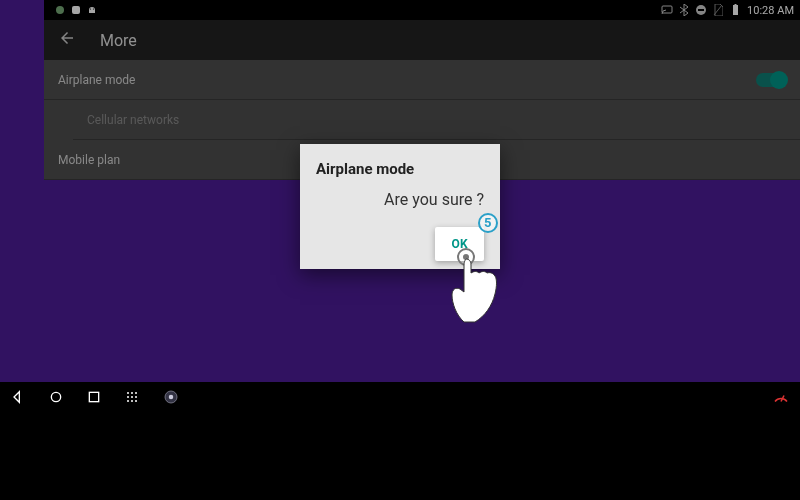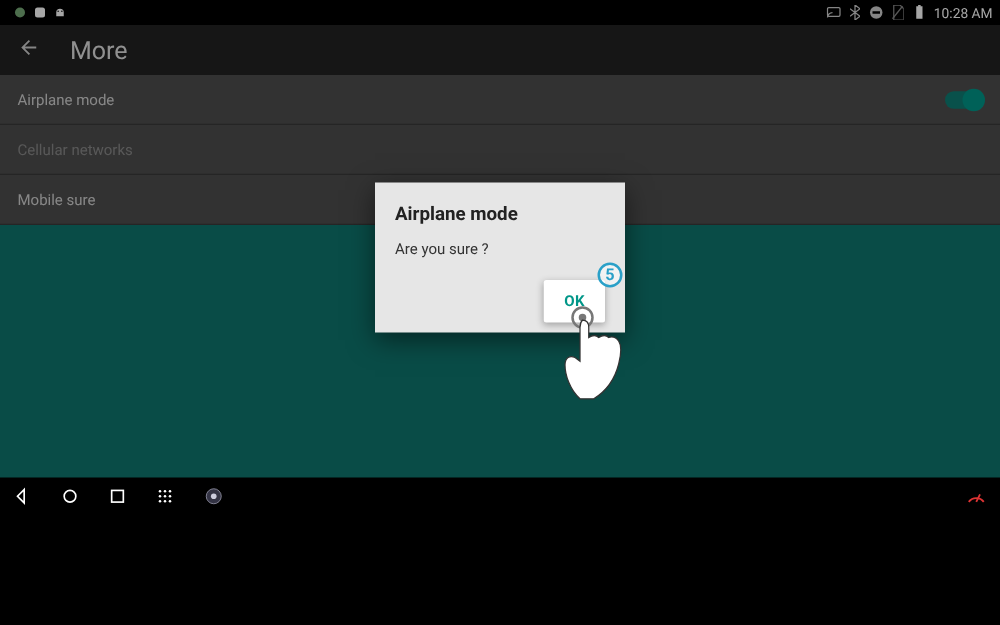--- a/index.html
+++ b/index.html
@@ -1,42 +1,42 @@
 <!DOCTYPE html>
 <html><head>
 <meta charset="utf-8">
 <style>
 * { margin: 0; padding: 0; box-sizing: border-box; font-family: Roboto, Arial, sans-serif; }
 html, body { width: 800px; height: 500px; overflow: hidden; background: #000; }
-.screen { position: relative; width: 800px; height: 412px; background: #0f766e; }
+.screen { position: relative; width: 800px; height: 412px; background: #4c1d95; padding-left: 44px; }
 
 
 .status-bar { height: 20px; background: #000; display: flex; align-items: center; justify-content: flex-end; padding: 0 6px; gap: 6px; color: #fff; font-size: 11px; }
 .status-icons { display: flex; align-items: center; gap: 5px; }
 .status-left { display: flex; align-items: center; gap: 4px; margin-right: auto; margin-left: 4px; }
 .mini-icon { width: 12px; height: 12px; display: inline-flex; align-items: center; justify-content: center; }
 
 
 .action-bar { height: 40px; background: #222; display: flex; align-items: center; padding: 0 14px; gap: 24px; }
 .back-arrow { color: #ccc; cursor: pointer; }
-.action-title { color: #ddd; font-size: 20px; font-weight: 400; }
+.action-title { color: #ddd; font-size: 16px; font-weight: 400; }
 
 
 .list { background: #4e4e4e; }
 .list-item { height: 40px; display: flex; align-items: center; padding: 0 14px; border-bottom: 1px solid #3a3a3a; color: #d0d0d0; font-size: 12px; }
-.list-item.disabled { color: #888; }
+.list-item.disabled { color: #888; margin-left: 29px; }
 .list-item .spacer { flex: 1; }
 .toggle { width: 30px; height: 14px; border-radius: 7px; background: #0f7d73; position: relative; }
 .toggle::after { content: ""; position: absolute; right: -2px; top: -2px; width: 18px; height: 18px; border-radius: 50%; background: #009688; }
 
 
 .overlay { position: absolute; inset: 0; background: rgba(0,0,0,0.35); display: flex; align-items: center; justify-content: center; }
 .dialog { width: 200px; background: #e6e6e6; box-shadow: 0 6px 20px rgba(0,0,0,0.5); padding: 16px 16px 8px 16px; position: relative; }
 .dialog-title { font-size: 15px; font-weight: 700; color: #222; margin-bottom: 12px; }
-.dialog-msg { font-size: 12px; color: #333; margin-bottom: 18px; }
+.dialog-msg { font-size: 16px; color: #333; margin-bottom: 18px; text-align: right; }
 .dialog-actions { display: flex; justify-content: flex-end; gap: 8px; align-items: center; }
 .dialog-btn { font-size: 12px; font-weight: 700; color: #009688; padding: 8px 10px; cursor: pointer; letter-spacing: 0.3px; }
 .dialog-btn.ok { background: #fff; box-shadow: 0 2px 6px rgba(0,0,0,0.3); border-radius: 2px; padding: 10px 16px; position: relative; }
 
 
 .badge { position: absolute; top: -14px; right: -14px; width: 20px; height: 20px; border-radius: 50%; border: 2px solid #2aa0c8; color: #2aa0c8; background: rgba(255,255,255,0.5); font-size: 13px; font-weight: 700; display: flex; align-items: center; justify-content: center; }
 .hand { position: absolute; right: -44px; top: 22px; width: 80px; height: 90px; }
 .hand svg { overflow: visible; }
 
 
@@ -116,21 +116,21 @@
   <div class="list">
     <div class="list-item">
       <span>Airplane mode</span>
       <span class="spacer"></span>
       <span class="toggle"></span>
     </div>
     <div class="list-item disabled">
       <span>Cellular networks</span>
     </div>
     <div class="list-item">
-      <span>Mobile sure</span>
+      <span>Mobile plan</span>
     </div>
   </div>
 
   <div class="overlay">
     <div class="dialog">
       <div class="dialog-title">Airplane mode</div>
       <div class="dialog-msg">Are you sure ?</div>
       <div class="dialog-actions">
         <span class="dialog-btn ok">
           <span>OK</span>

